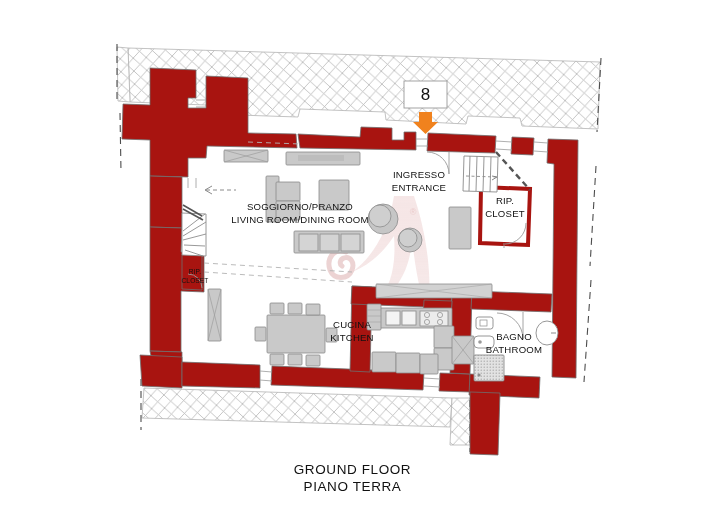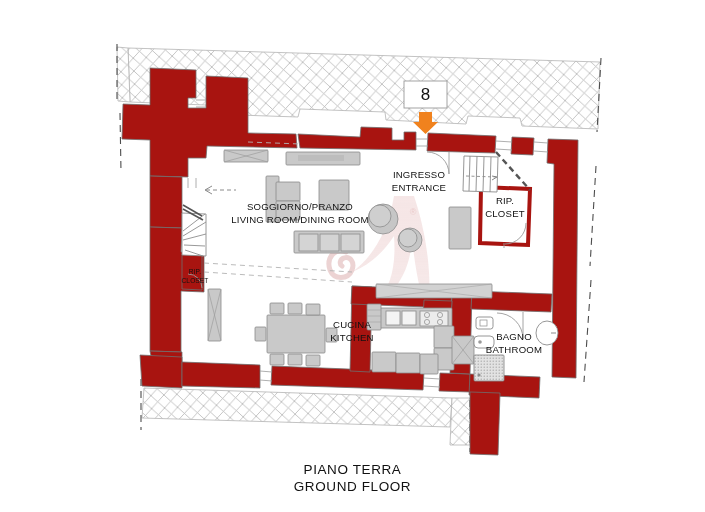--- a/index.html
+++ b/index.html
@@ -265,17 +265,17 @@
     <g>
       <rect x="404" y="81" width="43" height="27" fill="#ffffff" stroke="#9a9a9a" stroke-width="0.9"></rect>
       <text class="lbl lbl-num" x="425.5" y="95.5">8</text>
     </g>
     <g>
       <path d="M419,112 L432,112 L432,122 L438,122 L425.5,134 L413,122 L419,122 Z" fill="#F0821E"></path>
     </g>
   </svg>
 
   <div class="cap" id="caption">
+    <div>GROUND FLOOR</div>
     <div>PIANO TERRA</div>
-    <div>GROUND FLOOR</div>
   </div>
 
 </div>
 
 </body></html>

